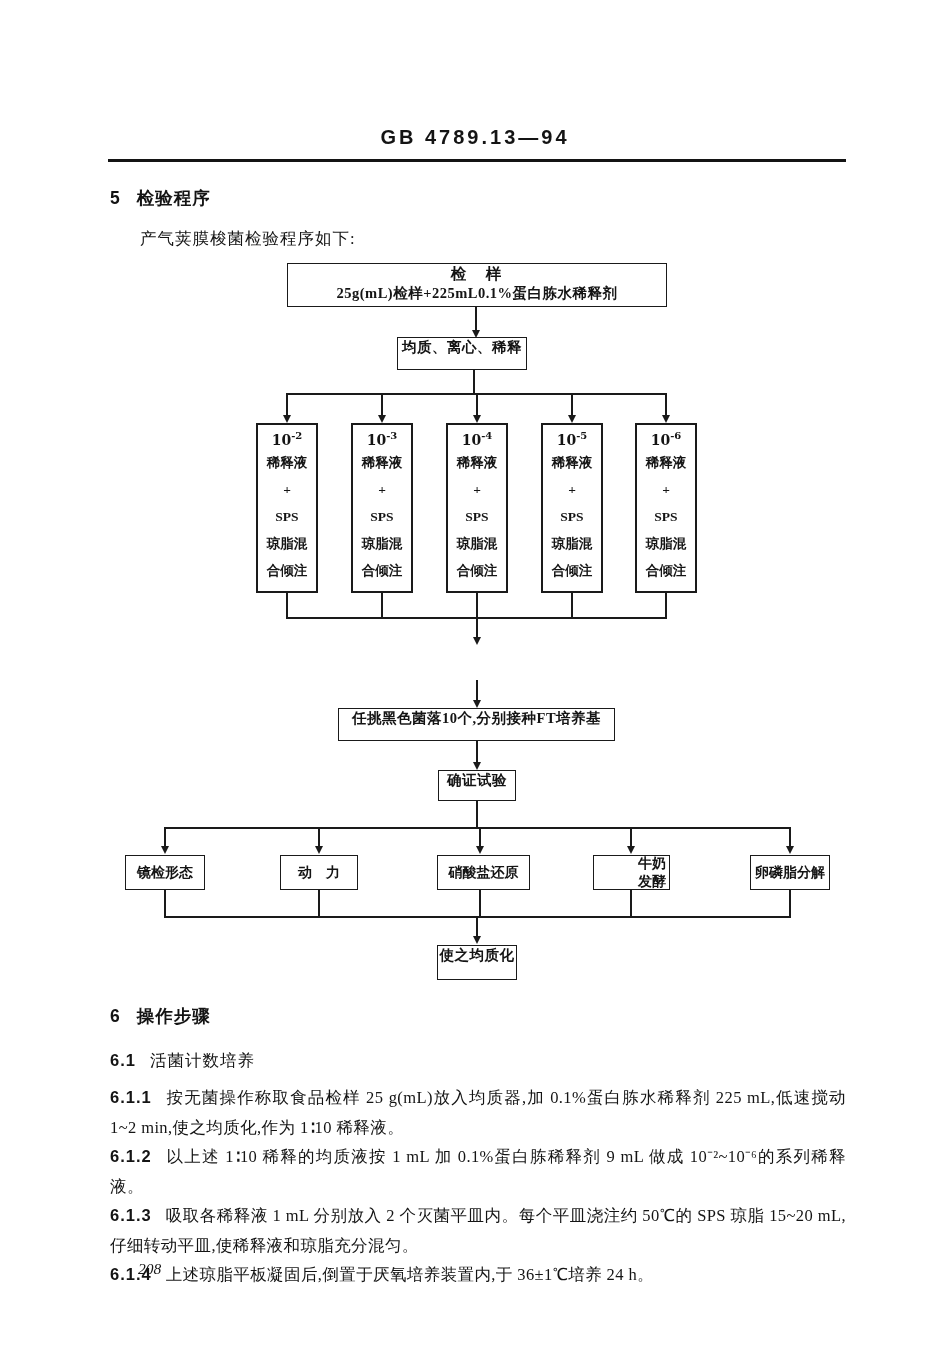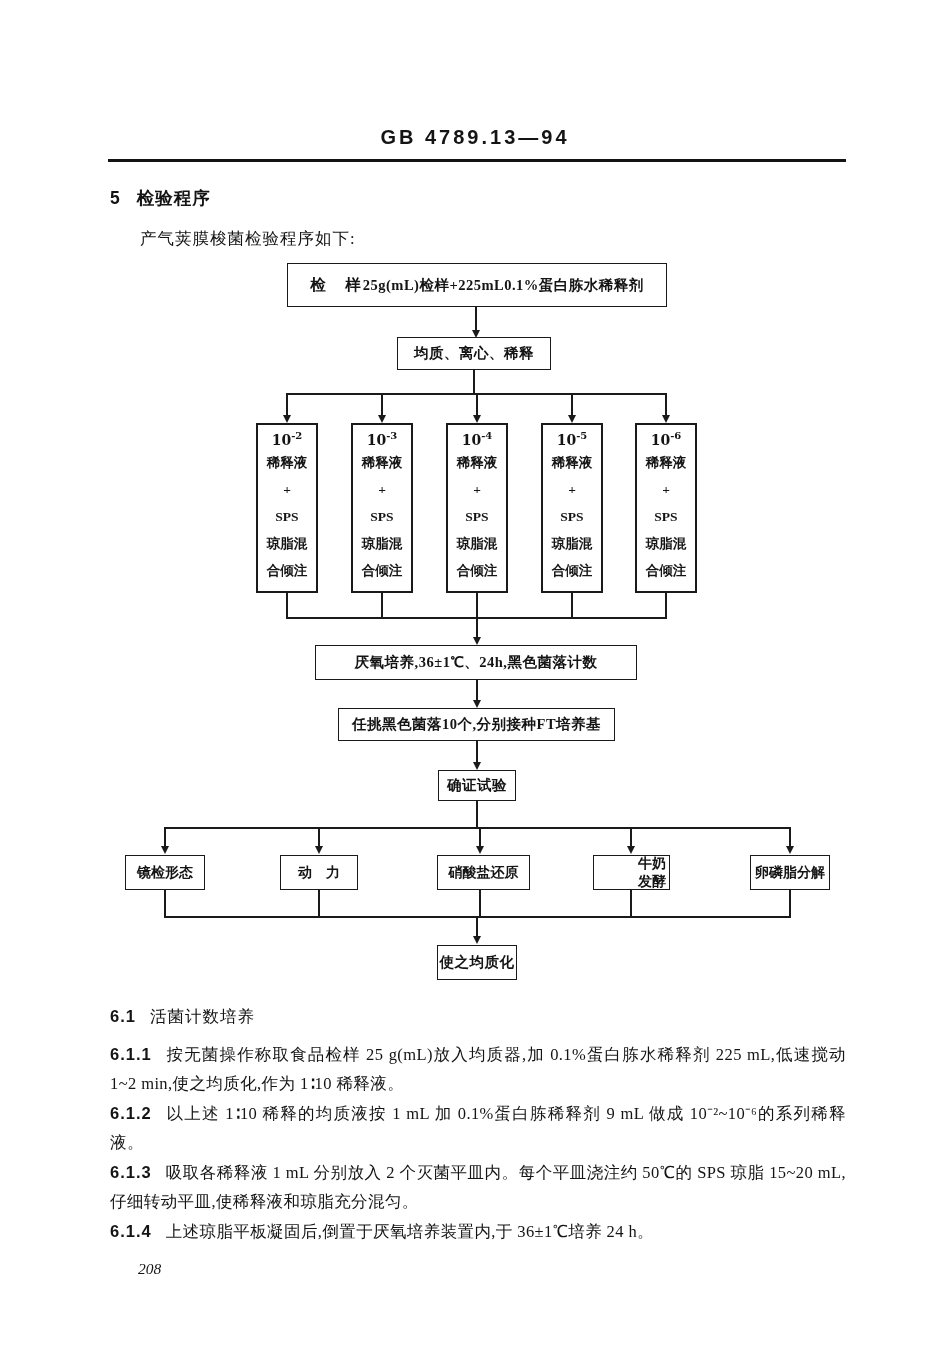--- a/index.html
+++ b/index.html
@@ -34,22 +34,22 @@
   .intro-line{
     position:absolute; left:140px; top:228px;
     font-size:16.5px; letter-spacing:1px;
   }
   
   .fbox{
     position:absolute;
     border:1.5px solid #1a1a1a;
     background:#fff;
     box-sizing:border-box;
-    display:flex; 
-    align-items:center; justify-content:center;
+    display:flex; flex-direction:column;
+    align-items:center; 
     font-weight:bold;
     text-align:center;
   }
   .vline{position:absolute; width:2px; background:#1a1a1a;}
   .hline{position:absolute; height:2px; background:#1a1a1a;}
   .ahead{
     position:absolute; width:0; height:0;
     border-left:4px solid transparent;
     border-right:4px solid transparent;
     border-top:8px solid #1a1a1a;
@@ -110,21 +110,21 @@
   <div class="intro-line">产气荚膜梭菌检验程序如下:</div>
 
   <div class="fbox" style="left:287px; top:263px; width:380px; height:44px;">
     <div class="sample-title">检　样</div>
     <div class="sample-sub">25g(mL)检样+225mL0.1%蛋白胨水稀释剂</div>
   </div>
 
   <div class="vline" style="left:475px; top:307px; height:24px;"></div>
   <div class="ahead" style="left:472px; top:330px;"></div>
 
-  <div class="fbox mid-box" style="left:397px; top:337px; width:154px; height:33px;">
+  <div class="fbox mid-box" style="left:397px; top:337px; width:130px; height:33px;">
     <div>均质、离心、稀释</div>
   </div>
 
   <div class="vline" style="left:473px; top:370px; height:24px;"></div>
   <div class="hline" style="left:286px; top:393px; width:381px;"></div>
 
   <div class="vline" style="left:286px; top:394px; height:22px;"></div>
   <div class="ahead" style="left:283px; top:415px;"></div>
   <div class="vline" style="left:381px; top:394px; height:22px;"></div>
   <div class="ahead" style="left:378px; top:415px;"></div>
@@ -178,23 +178,20 @@
 
   <div class="vline" style="left:286px; top:593px; height:26px;"></div>
   <div class="vline" style="left:381px; top:593px; height:26px;"></div>
   <div class="vline" style="left:476px; top:593px; height:26px;"></div>
   <div class="vline" style="left:571px; top:593px; height:26px;"></div>
   <div class="vline" style="left:665px; top:593px; height:26px;"></div>
   <div class="hline" style="left:286px; top:617px; width:381px;"></div>
   <div class="vline" style="left:476px; top:619px; height:19px;"></div>
   <div class="ahead" style="left:473px; top:637px;"></div>
 
-  <div class="fbox mid-box" style="left:315px; top:645px; width:322px; height:35px;">
-    <div>厌氧培养,36±1℃、24h,黑色菌落计数</div>
-  </div>
 
   <div class="vline" style="left:476px; top:680px; height:21px;"></div>
   <div class="ahead" style="left:473px; top:700px;"></div>
 
   <div class="fbox mid-box" style="left:338px; top:708px; width:277px; height:33px;">
     <div>任挑黑色菌落10个,分别接种FT培养基</div>
   </div>
 
   <div class="vline" style="left:476px; top:741px; height:22px;"></div>
   <div class="ahead" style="left:473px; top:762px;"></div>
@@ -239,20 +236,23 @@
   <div class="vline" style="left:789px; top:890px; height:28px;"></div>
   <div class="hline" style="left:164px; top:916px; width:627px;"></div>
   <div class="vline" style="left:476px; top:918px; height:19px;"></div>
   <div class="ahead" style="left:473px; top:936px;"></div>
 
   <div class="fbox mid-box" style="left:437px; top:945px; width:80px; height:35px;">
     <div>使之均质化</div>
   </div>
 
   <div class="body6">
+    <div class="h6-main">
+      <span class="num">6</span><span>操作步骤</span>
+    </div>
     <div class="h6-sub">
       <span class="num">6.1</span><span>活菌计数培养</span>
     </div>
     <p class="clause">
       <span class="clause-num">6.1.1</span><span>按无菌操作称取食品检样 25 g(mL)放入均质器,加 0.1%蛋白胨水稀释剂 225 mL,低速搅动 1~2 min,使之均质化,作为 1∶10 稀释液。</span>
     </p>
     <p class="clause">
       <span class="clause-num">6.1.2</span><span>以上述 1∶10 稀释的均质液按 1 mL 加 0.1%蛋白胨稀释剂 9 mL 做成 10⁻²~10⁻⁶的系列稀释液。</span>
     </p>
     <p class="clause">

